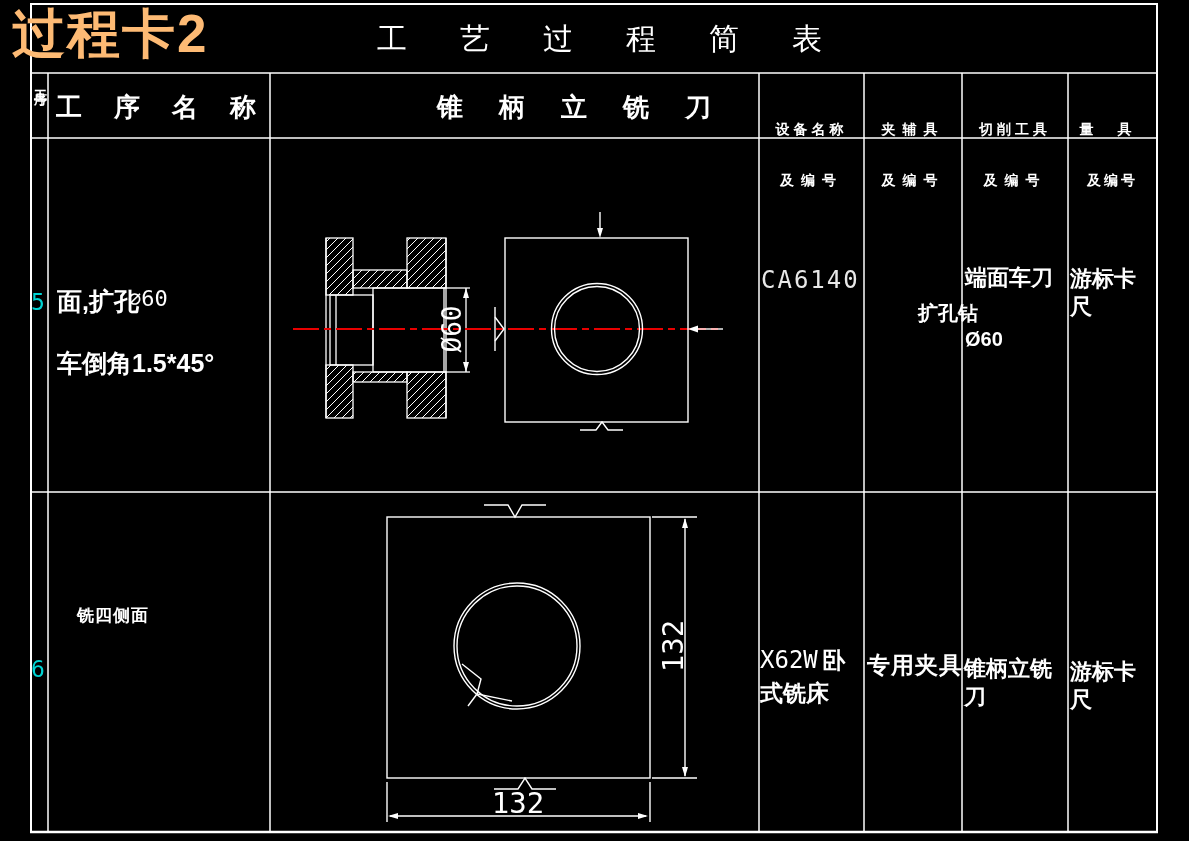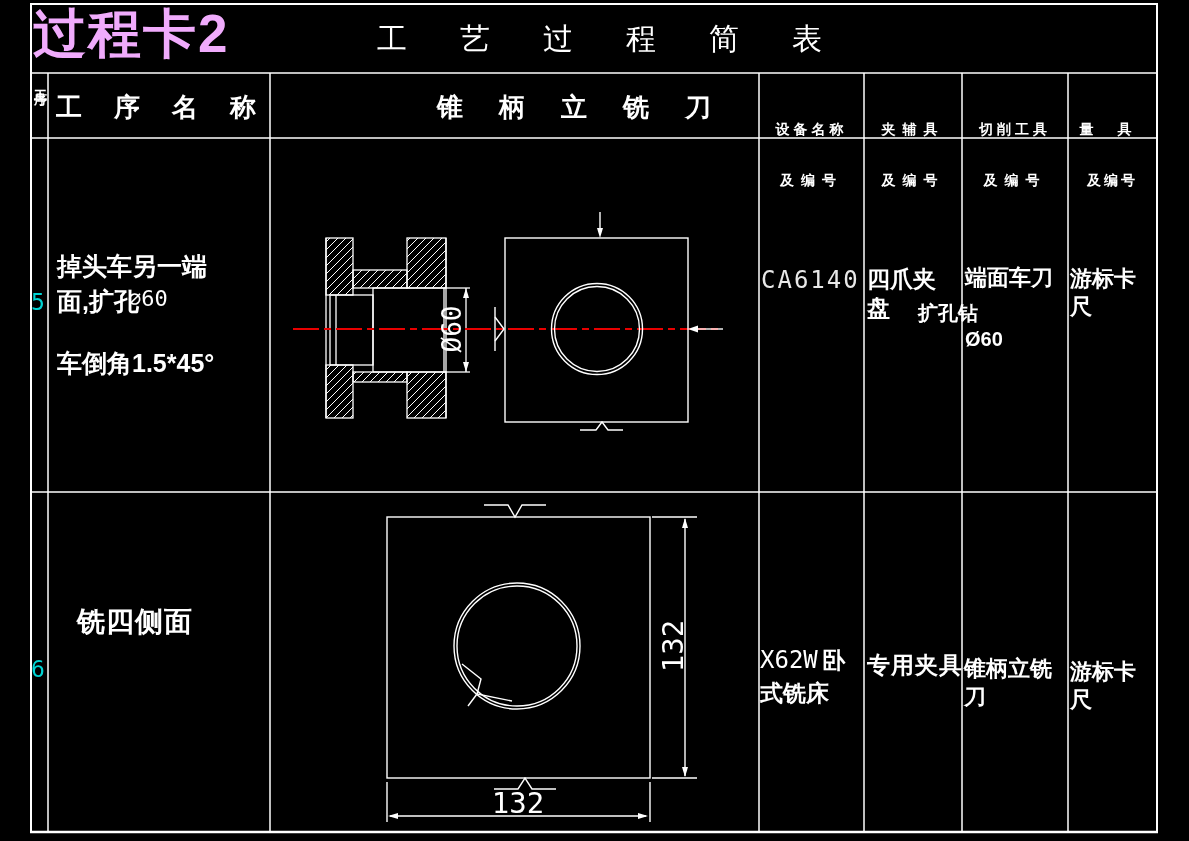--- a/index.html
+++ b/index.html
@@ -3,21 +3,21 @@
 <meta charset="utf-8">
 <style>
   html,body{margin:0;padding:0;background:#000;}
   #canvas{position:relative;width:1189px;height:841px;background:#000;overflow:hidden;
           font-family:"Liberation Sans",sans-serif;color:#fff;}
   #canvas svg{position:absolute;left:0;top:0;}
   .t{position:absolute;white-space:pre;line-height:1.15;}
   .cjk{font-family:"Liberation Sans",sans-serif;font-weight:bold;}
   .cad{font-family:"DejaVu Sans Mono",monospace;font-weight:normal;}
   .cyan{color:#00d4d4;}
-  .yellow{color:#f0abfc;margin-left:21px;}
+  .yellow{color:#fdba74;}
   .ctr{text-align:center;}
   .rot{transform:rotate(-90deg);transform-origin:center center;}
   .hdr2{line-height:17px;font-size:14px;text-align:center;font-weight:bold;}
   .vert{writing-mode:vertical-rl;text-orientation:upright;}
 </style>
 </head>
 <body>
 
 <div id="canvas">
 
@@ -128,35 +128,33 @@
   <div class="t hdr2" style="left:962px;top:87px;width:106px;">
     <div style="letter-spacing:4px;">切削工具</div>
     <div style="letter-spacing:7px;">及编号</div>
   </div>
   <div class="t hdr2" style="left:1068px;top:87px;width:89px;">
     <div style="letter-spacing:24px;padding-left:10px;">量具</div>
     <div style="letter-spacing:3px;">及编号</div>
   </div>
 
   <div class="t cad cyan" style="left:31px;top:289px;font-size:23px;">5</div>
-  <div class="t cjk" style="left:57px;top:252px;font-size:25px;">掉头车另一端</div>
   <div class="t cad" style="left:128px;top:286px;font-size:22px;">⌀60</div>
   <div class="t cjk" style="left:57px;top:287px;font-size:25px;">面,扩孔</div>
   <div class="t cjk" style="left:57px;top:349px;font-size:25px;">车倒角1.5*45°</div>
   <div class="t cad" style="left:761px;top:267px;font-size:24px;letter-spacing:2px;color:#e8e8e8;">CA6140</div>
-  <div class="t cjk" style="left:867px;top:265px;width:80px;font-size:23px;line-height:29px;white-space:normal;">四爪夹盘</div>
   <div class="t cjk" style="left:965px;top:265px;font-size:22px;">端面车刀</div>
   <div class="t cjk" style="left:918px;top:302px;font-size:20px;">扩孔钻</div>
   <div class="t cjk" style="left:965px;top:328px;font-size:20px;">Ø60</div>
   <div class="t cjk" style="left:1070px;top:265px;width:80px;font-size:22px;line-height:28px;white-space:normal;">游标卡尺</div>
 
   <div class="t cad rot ctr" style="left:412px;top:315px;width:80px;height:28px;font-size:26px;">Ø60</div>
 
   <div class="t cad cyan" style="left:31px;top:656px;font-size:23px;">6</div>
-  <div class="t cjk" style="left:77px;top:606px;font-size:28px;letter-spacing:1px;">铣四侧面</div>
+  <div class="t cjk" style="left:77px;top:606px;font-size:17px;letter-spacing:1px;">铣四侧面</div>
   <div class="t" style="left:760px;top:645px;width:100px;line-height:30px;white-space:normal;"><span class="cad" style="font-size:24px;">X62W</span><span> </span><span class="cjk" style="font-size:23px;">卧式铣床</span></div>
   <div class="t cjk" style="left:867px;top:652px;font-size:23px;letter-spacing:1px;">专用夹具</div>
   <div class="t cjk" style="left:964px;top:655px;width:100px;font-size:22px;line-height:28px;white-space:normal;">锥柄立铣刀</div>
   <div class="t cjk" style="left:1070px;top:658px;width:80px;font-size:22px;line-height:28px;white-space:normal;">游标卡尺</div>
 
   <div class="t cad rot ctr" style="left:631px;top:632px;width:80px;height:28px;font-size:29px;">132</div>
   <div class="t cad ctr" style="left:478px;top:787px;width:80px;font-size:29px;">132</div>
 
 </div>
 

